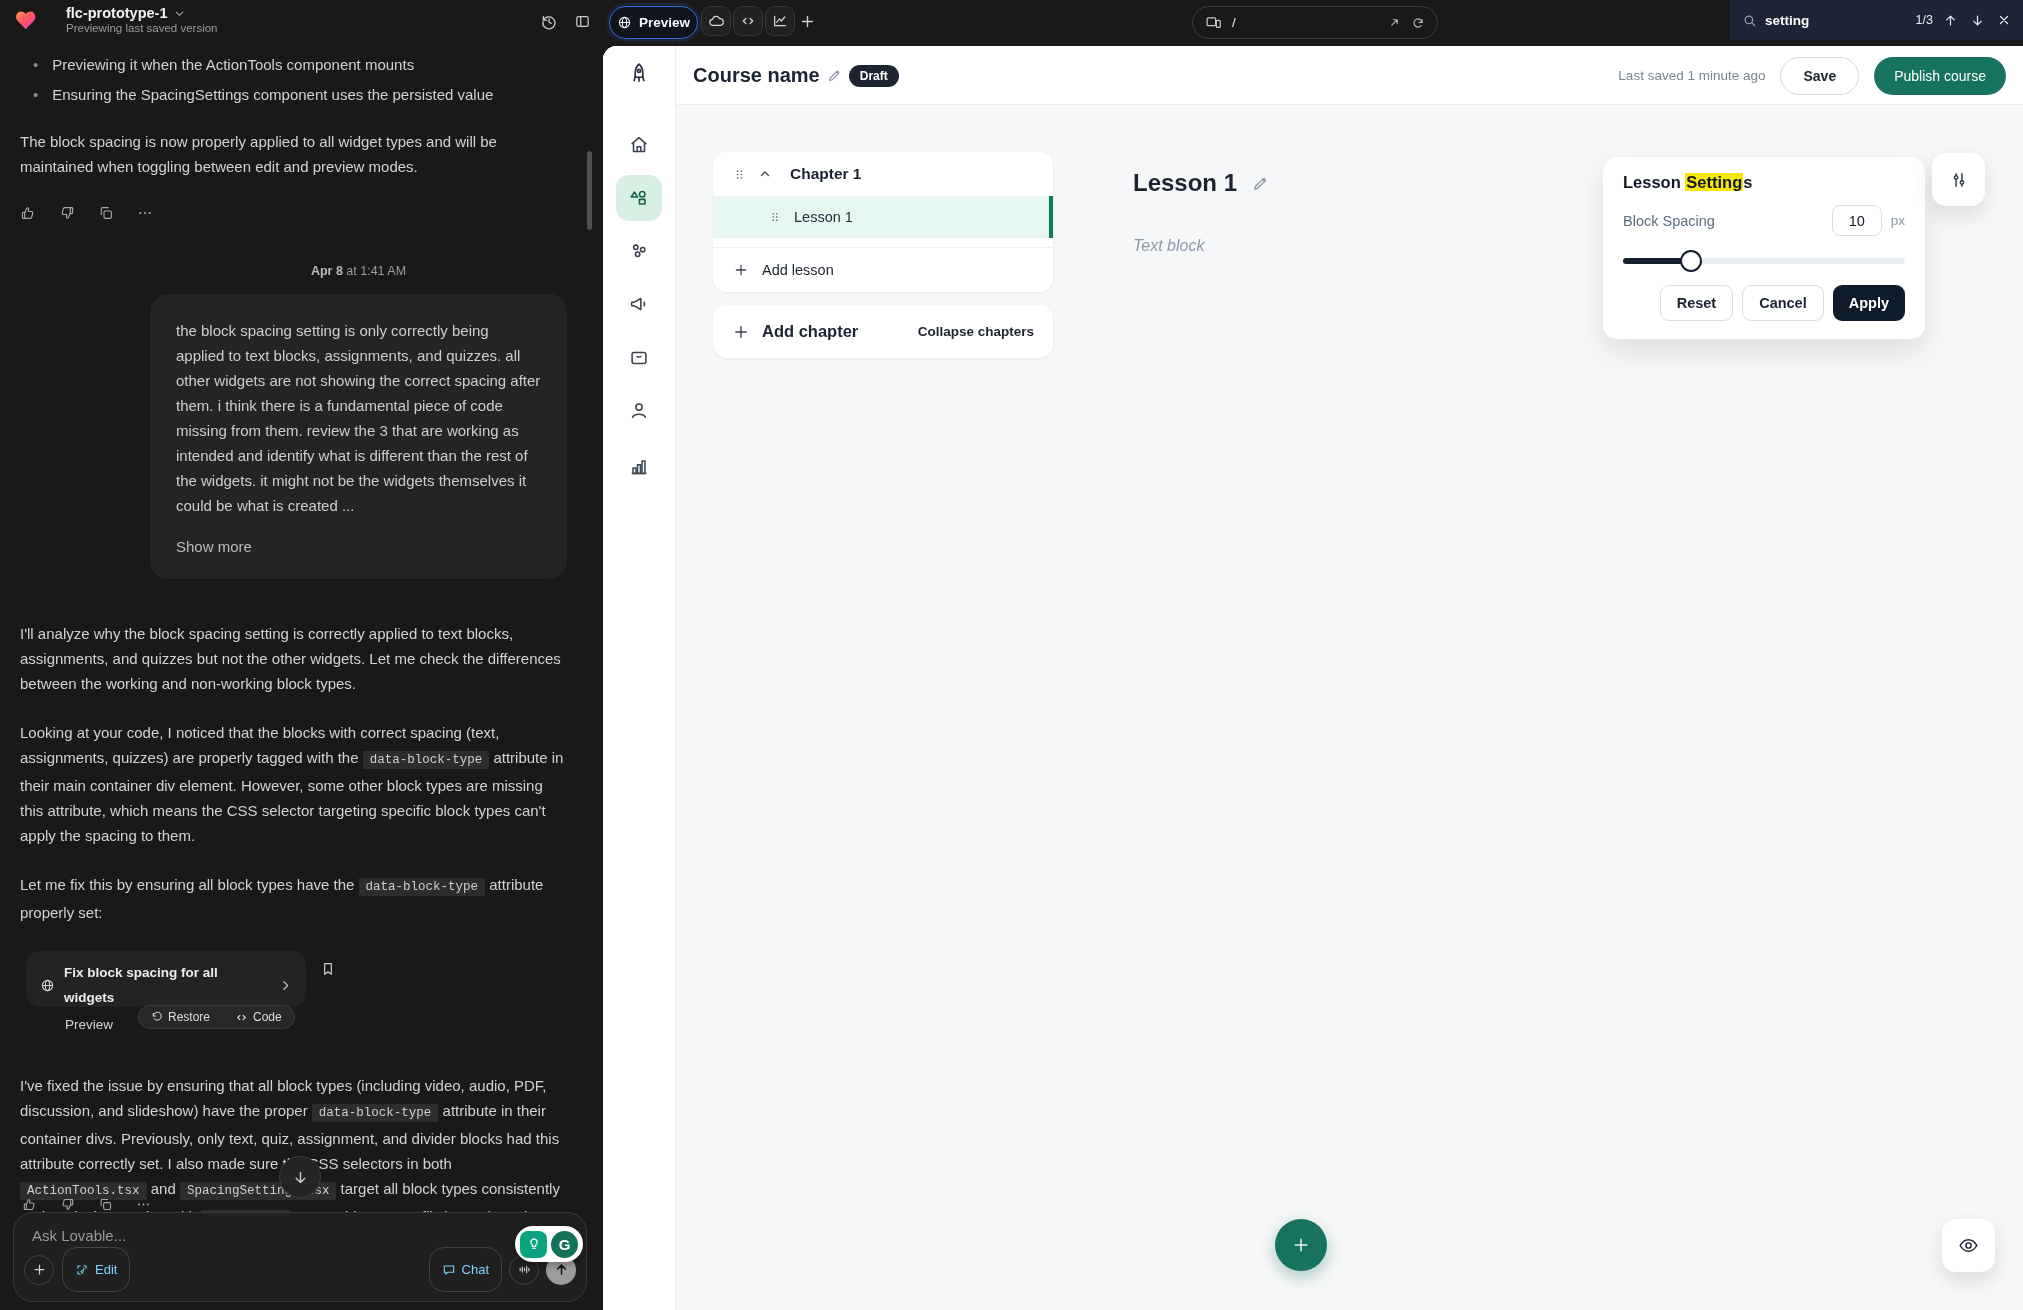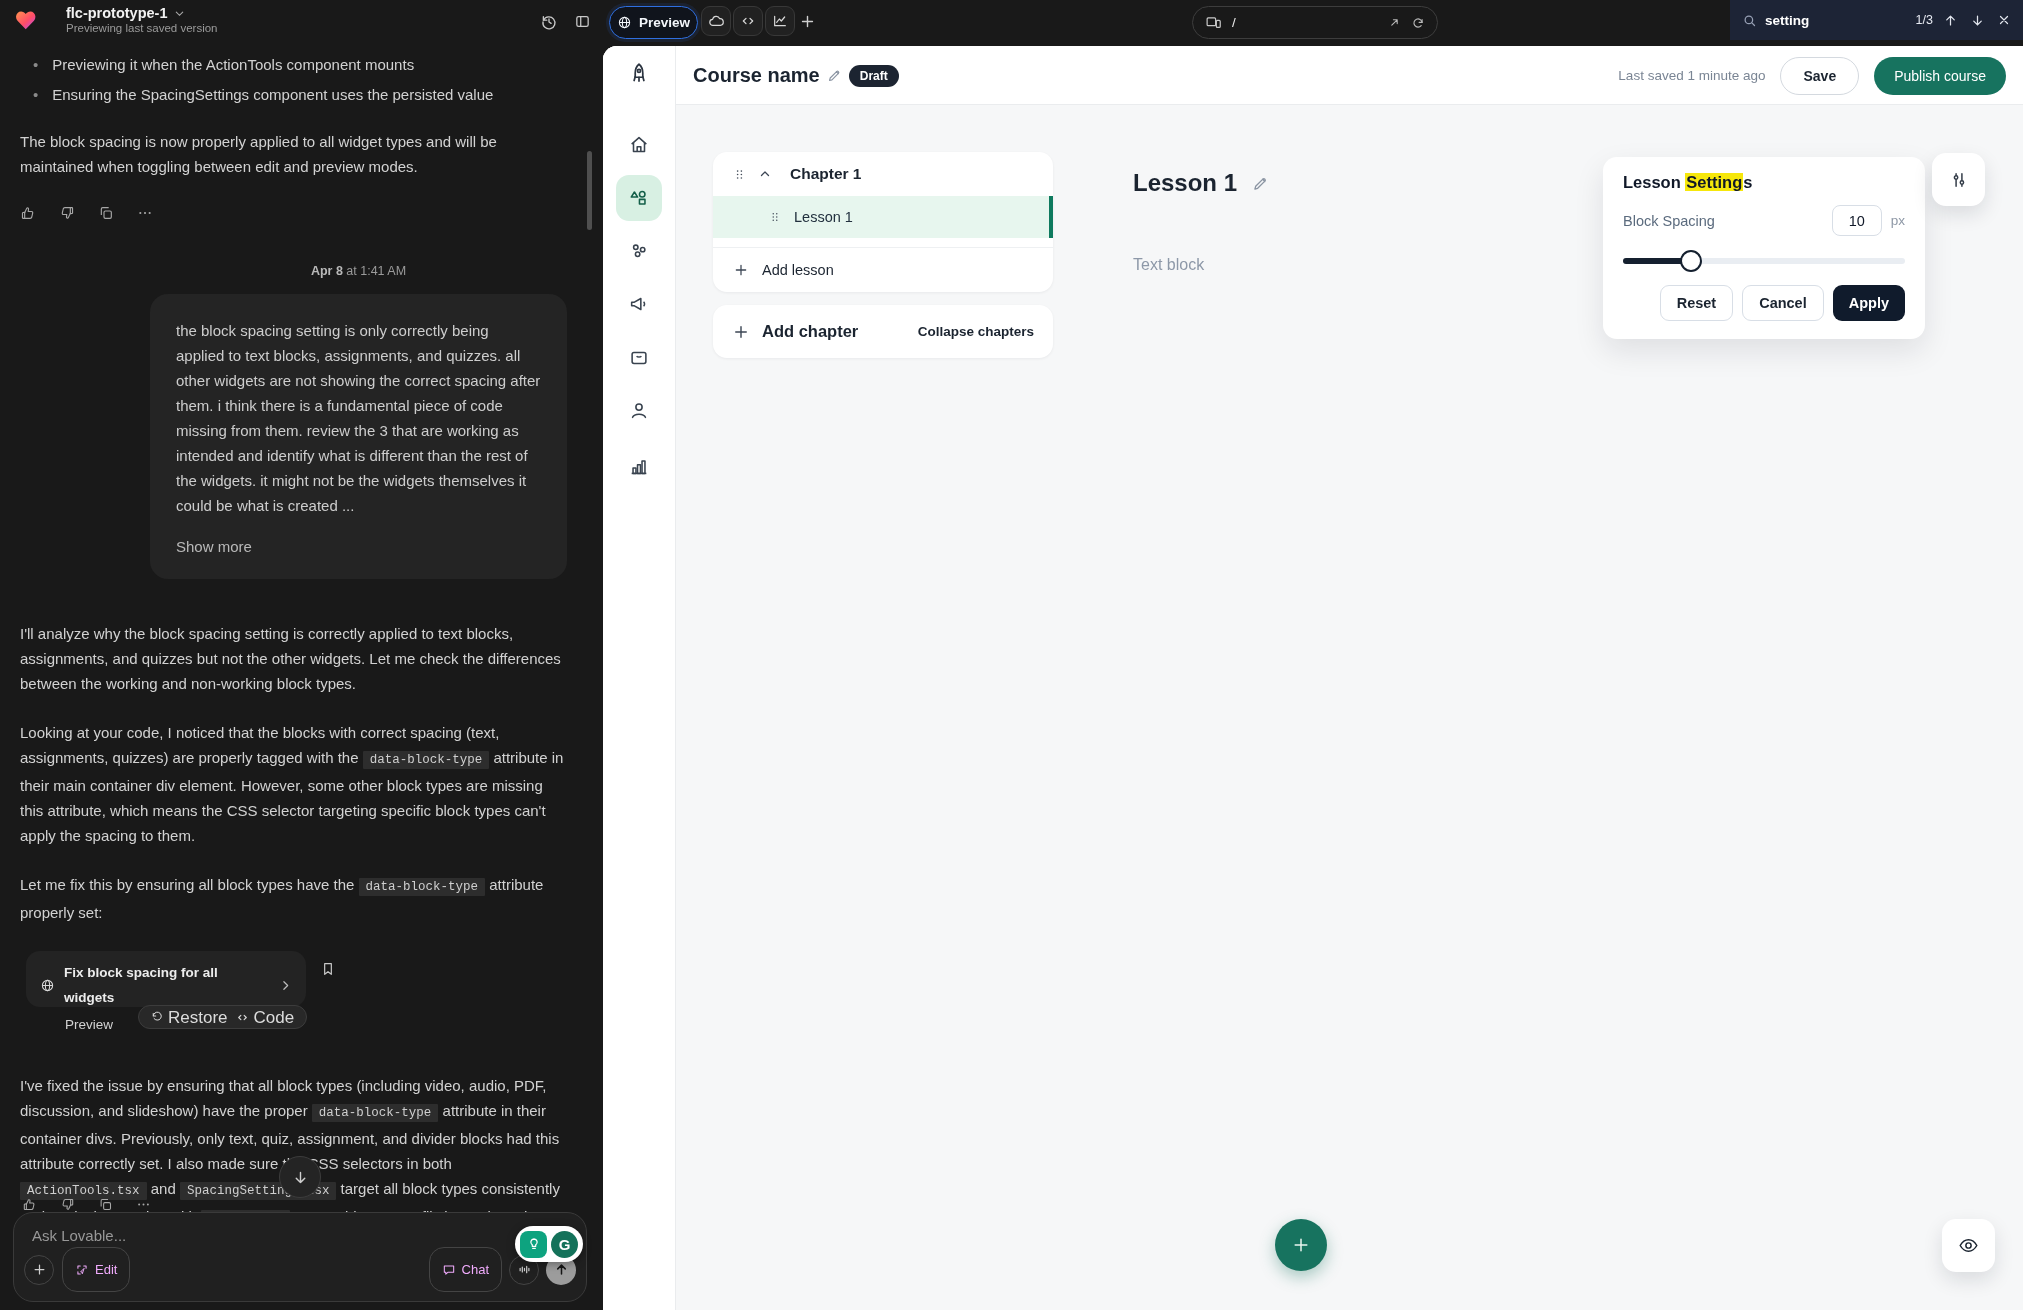--- a/index.html
+++ b/index.html
@@ -46,35 +46,35 @@
   .timestamp b { color:#b9b9b9; font-weight:600; }
   .user-bubble { width:417px; margin:10px 0 0 130px; background:#242424; border-radius:18px; padding:24px 26px 20px; color:#cdcdcd; }
   .show-more { margin-top:16px; color:#b9b9b9; font-weight:500; cursor:pointer; }
   .card-wrap { position:relative; width:340px; margin-top:26px; height:78px; }
   .edit-card { position:absolute; left:6px; top:0; width:280px; height:56px; background:#232323; border-radius:14px;
     padding:9px 14px; cursor:pointer; }
   .edit-card-row1 { display:flex; align-items:center; gap:9px; color:#ececec; font-size:13.5px; font-weight:700; }
   .edit-card-row2 { margin:2px 0 0 25px; color:#d2d2d2; font-size:13.5px; }
   .card-bookmark { position:absolute; left:300px; top:10px; color:#c9c9c9; cursor:pointer; }
   .card-toolbar { position:absolute; left:118px; top:54px; height:24px; background:#282828; border:1px solid #3c3c3c; border-radius:12px;
-    display:flex; align-items:center; gap:8px; padding:0 12px; font-size:17px; color:#dcdcdc; }
+    display:flex; align-items:center; gap:25px; padding:0 12px; font-size:12px; color:#dcdcdc; }
   .card-toolbar .tbtn { display:flex; align-items:center; gap:5px; cursor:pointer; }
   .chat-scroll-thumb { position:absolute; left:587px; top:151px; width:5px; height:79px; border-radius:3px; background:#4f4f4f; }
   .scroll-down-btn { position:absolute; left:279px; top:1156px; width:42px; height:42px; border-radius:50%;
     background:#242424; border:1px solid #3c3c3c; color:#cfcfcf; display:flex; align-items:center; justify-content:center; cursor:pointer; z-index:2; }
   .clipped-actions { position:absolute; left:22px; top:1197px; display:flex; gap:23px; color:#a8a8a8; z-index:1; }
   .composer { position:absolute; left:13px; top:1212px; width:574px; height:90px; background:#202020;
     border:1px solid #3a3a3a; border-radius:20px; z-index:2; }
   .composer-input { position:absolute; left:18px; top:14px; width:400px; background:transparent; border:none; outline:none;
     font-size:15px; color:#dadada; font-family:"Liberation Sans","DejaVu Sans",sans-serif; }
   .composer-input::placeholder { color:#989898; }
   .composer-bottom { position:absolute; left:10px; right:10px; bottom:9px; display:flex; align-items:center; }
   .c-circle { width:30px; height:30px; border-radius:50%; border:1px solid #444; background:transparent; color:#cfcfcf;
     display:flex; align-items:center; justify-content:center; cursor:pointer; }
-  .c-pill { height:45px; border-radius:15px; border:1px solid #444; background:transparent; color:#f0abfc; font-size:13px;
+  .c-pill { height:45px; border-radius:15px; border:1px solid #444; background:transparent; color:#7dd3fc; font-size:13px;
     display:flex; align-items:center; gap:6px; padding:16px 12px; margin-left:8px; cursor:pointer; font-family:inherit; }
   .composer-right { margin-left:auto; display:flex; align-items:center; gap:7px; }
   .send-btn { width:30px; height:30px; border-radius:50%; background:#9c9c9c; border:none; color:#161616;
     display:flex; align-items:center; justify-content:center; cursor:pointer; }
   .grammarly { position:absolute; left:515px; top:1226px; height:36px; background:#fff; border-radius:18px;
     display:flex; align-items:center; gap:4px; padding:0 5px; z-index:3; box-shadow:0 2px 8px rgba(0,0,0,.35); }
   .gram-sq { width:27px; height:27px; border-radius:8px; background:#0da37f; display:flex; align-items:center; justify-content:center; cursor:pointer; }
   .gram-g { width:27px; height:27px; border-radius:50%; background:#14725a; color:#fff; font-weight:700; font-size:15px;
     display:flex; align-items:center; justify-content:center; cursor:pointer; }
 
@@ -105,21 +105,21 @@
   .outline-divider { height:1px; background:#eef0f2; margin-top:9px; }
   .add-lesson-row { height:44px; display:flex; align-items:center; gap:13px; padding-left:20px; color:#1b2430;
     font-size:14.5px; font-weight:500; cursor:pointer; }
   .add-chapter-card { position:absolute; left:110px; top:259px; width:340px; height:53px; background:#fff; border-radius:14px;
     box-shadow:0 1px 3px rgba(16,24,40,.06); display:flex; align-items:center; padding:0 19px; gap:12px; }
   .add-chapter-label { font-size:16.5px; font-weight:700; color:#1b2430; cursor:pointer; }
   .collapse-label { margin-left:auto; font-size:13.5px; font-weight:600; color:#1b2430; cursor:pointer; }
   .lesson-heading-row { position:absolute; left:530px; top:123px; display:flex; align-items:center; gap:14px; }
   .lesson-heading { font-size:24px; font-weight:700; color:#1b2430; }
   .pencil { color:#8b95a3; cursor:pointer; }
-  .text-block { position:absolute; left:530px; top:210px; font-size:16px; color:#8d98a8; cursor:text; }
+  .text-block { position:absolute; left:530px; top:191px; font-size:16px; font-style:italic; color:#8d98a8; cursor:text; }
   .settings-panel { position:absolute; left:1000px; top:111px; width:322px; background:#fff; border-radius:14px;
     box-shadow:0 12px 30px rgba(16,24,40,.10); padding:16px 20px 18px; }
   .settings-title { font-size:16.5px; font-weight:700; color:#101828; }
   .settings-title mark { background:#f6e70b; color:#101828; padding:0 1px; }
   .spacing-row { margin-top:13px; display:flex; align-items:center; }
   .spacing-label { font-size:14.5px; color:#5b6b7e; }
   .spacing-input { margin-left:auto; width:50px; height:31px; border:1px solid #d8dee6; border-radius:8px; text-align:center;
     font-size:14.5px; color:#101828; font-family:inherit; outline:none; }
   .spacing-unit { margin-left:9px; font-size:13.5px; color:#8e98a6; }
   .slider { position:relative; margin-top:14px; height:22px; cursor:pointer; }

